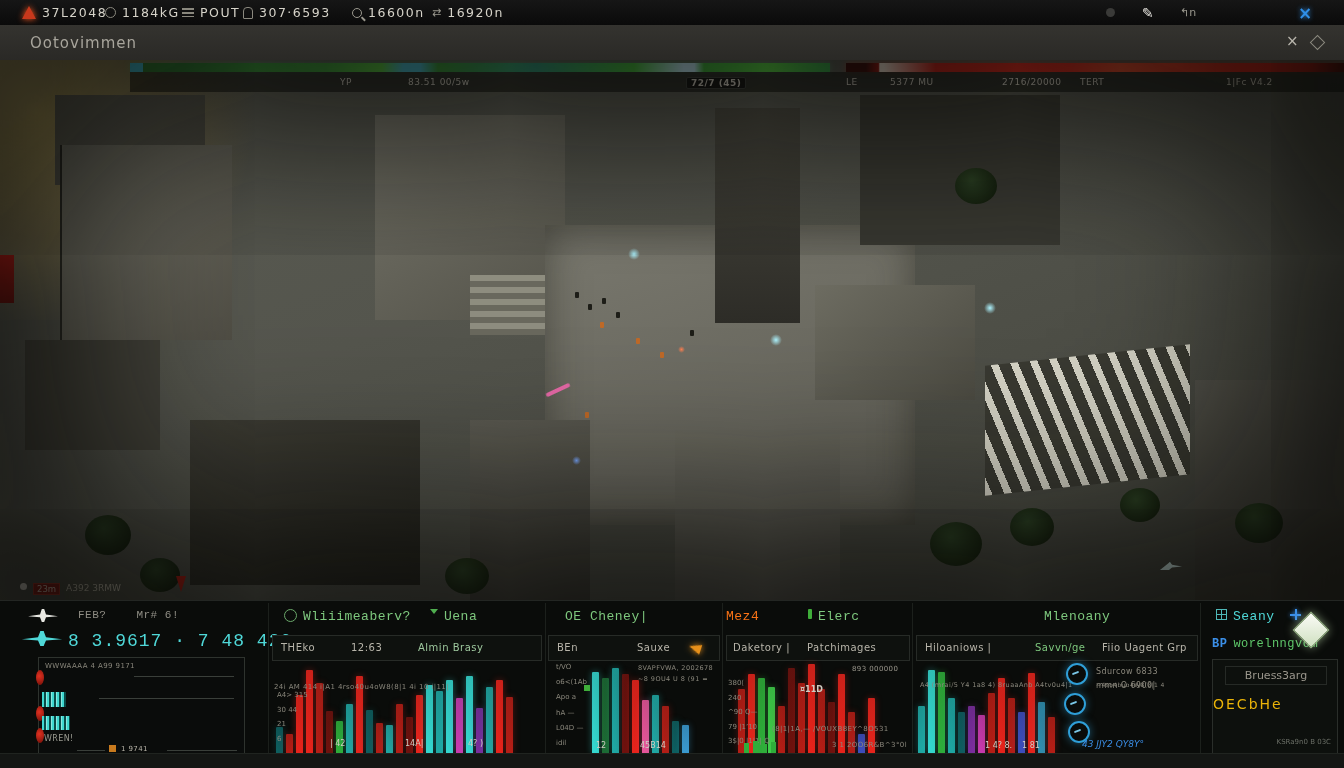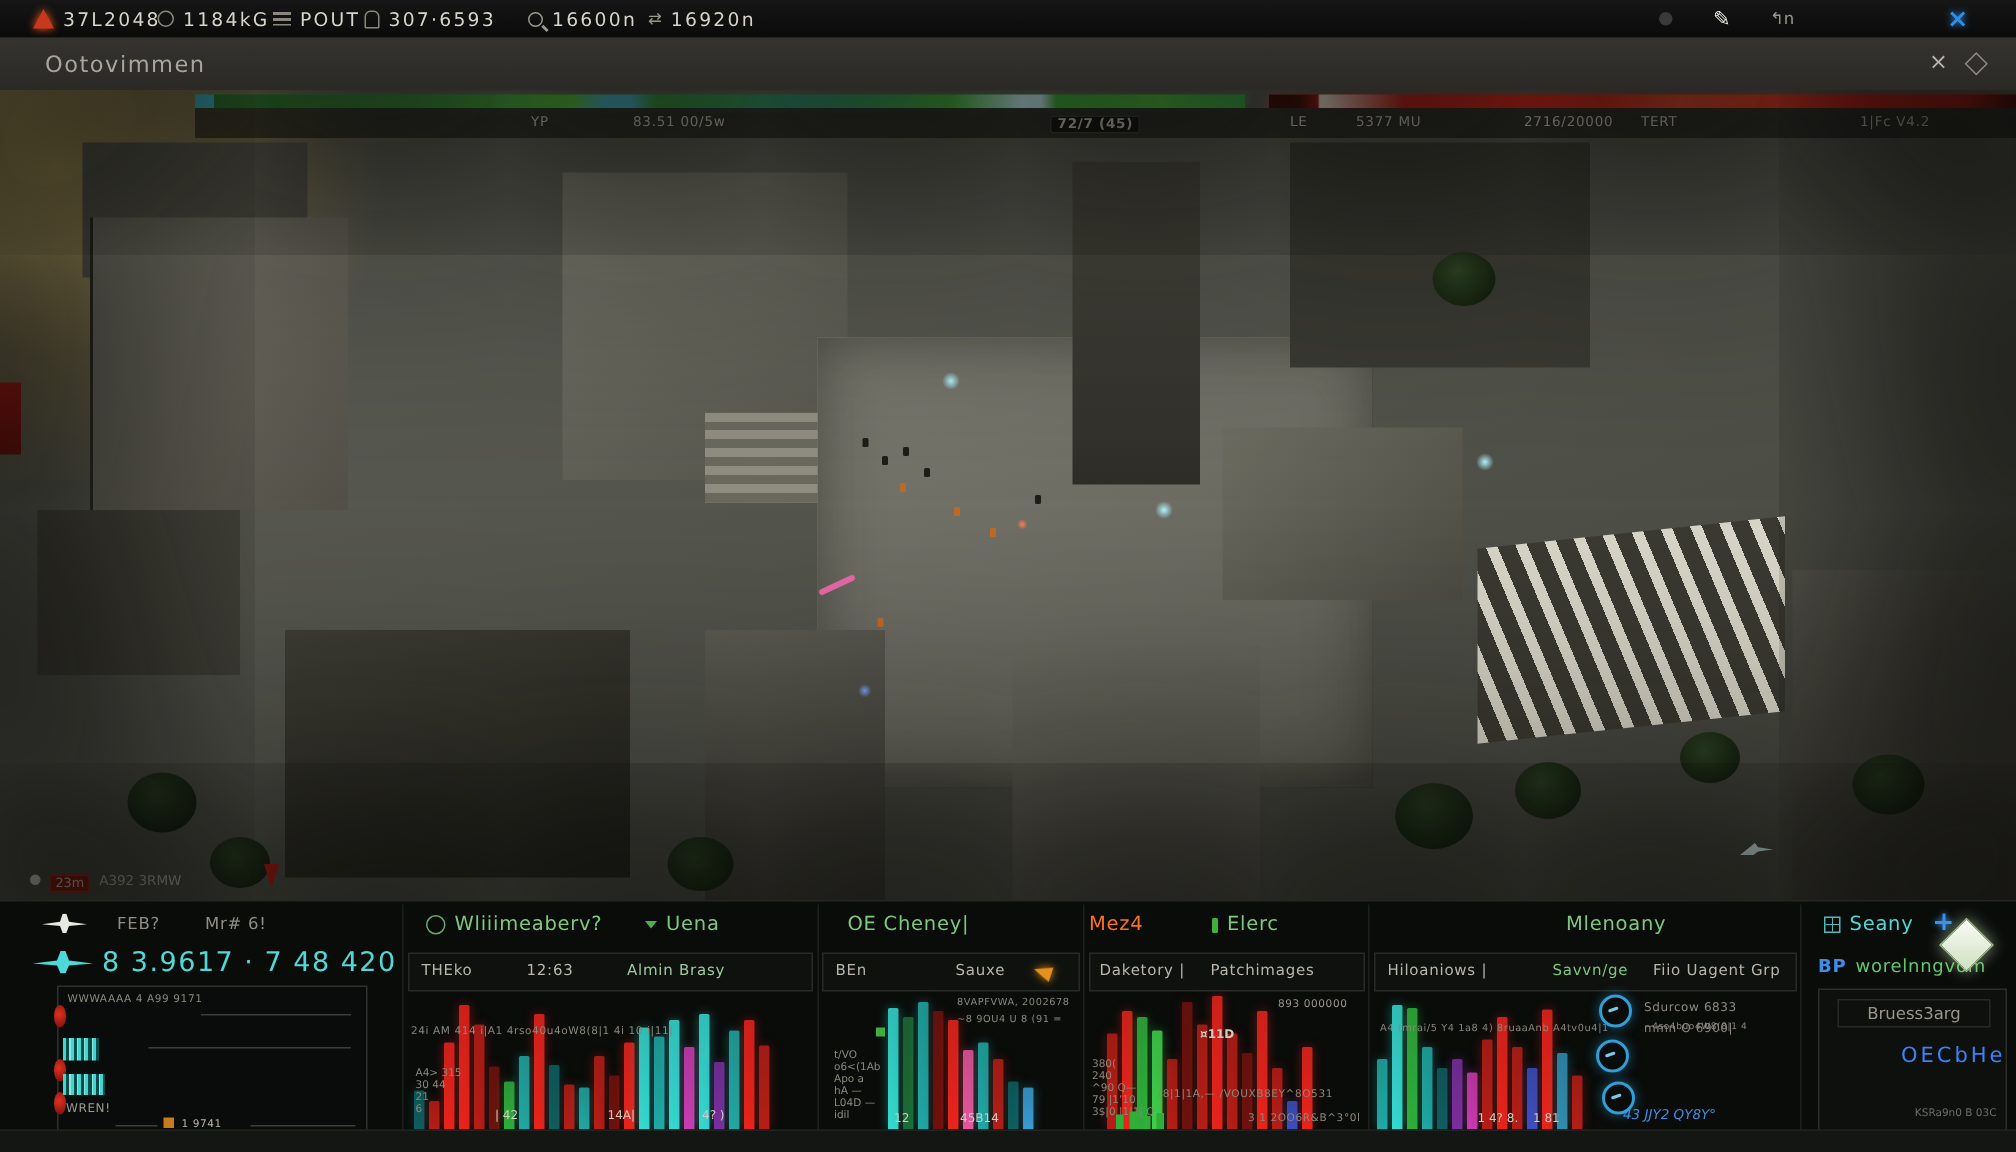--- a/index.html
+++ b/index.html
@@ -46,38 +46,38 @@
   #allybar{position:absolute;left:130px;top:3px;width:700px;height:9px;
     background:linear-gradient(90deg,#3fc3d8 0 1.8%,#2e7d32 1.8% 8%,#3e9b3a 28%,#57c13f 36%,
       #49b8c8 39% 41.5%,#3a9638 44%,#2f8f72 58%,#46bb3c 72%,#bfe8f2 79% 80.6%,#3fae3a 82%,
       #52c23e 92%,#36a047 100%);box-shadow:0 0 6px rgba(80,200,120,.35);}
   #enemybar{position:absolute;left:846px;top:3px;width:498px;height:9px;
     background:linear-gradient(90deg,#3a0d0a 0 4%,#8f1710 6.5%,#e8d8c8 6.8% 7.6%,#c22118 18%,
       #d2291c 45%,#e04a2a 55%,#c92017 80%,#a81a12 93%,#4a0c08 100%);
     box-shadow:0 0 6px rgba(220,60,30,.4);}
   #barstrip{position:absolute;left:130px;top:12px;width:1214px;height:20px;
     background:rgba(14,16,12,.58);}
-  #barstrip .txt{color:#c9c4b8;font-size:9px;top:5px;letter-spacing:.5px;margin-left:14px;}
+  #barstrip .txt{color:#c9c4b8;font-size:9px;top:5px;letter-spacing:.5px;}
   .badge{background:rgba(0,0,0,.55);border:1px solid #3a3d38;padding:0 4px;border-radius:2px;font-weight:bold;}
   
   #notif{position:absolute;left:20px;top:523px;display:flex;align-items:flex-start;gap:6px;
     font-size:9px;color:#cfc9ba;}
   #notif .dot{width:7px;height:7px;border-radius:50%;background:#e8e4d8;}
   #notif .nbadge{background:#8f1a10;color:#f0d8c8;padding:0 3px;font-size:8.5px;border:1px solid #b03020;}
   .redflag{position:absolute;left:176px;top:516px;width:0;height:0;
     border-left:5px solid transparent;border-right:5px solid transparent;border-top:16px solid #b01c12;}
   .bird{position:absolute;left:1160px;top:502px;width:22px;height:8px;background:#cfe8e4;
     clip-path:polygon(0 100%,45% 0,55% 35%,100% 55%,55% 70%,40% 100%);
     box-shadow:0 0 5px #7ad8d0;}
   
   #bottom{position:absolute;left:0;top:600px;width:1344px;height:168px;background:#0a0c0a;
     border-top:1px solid #232623;}
   .vsep{position:absolute;top:2px;height:152px;width:1px;background:#1c201c;}
-  .hdr{position:absolute;top:8px;display:flex;align-items:center;gap:6px;font-size:13px;
-    letter-spacing:.5px;}
+  .hdr{position:absolute;top:8px;display:flex;align-items:flex-start;gap:6px;font-size:13px;
+    letter-spacing:.5px;font-family:Liberation Mono, monospace;}
   .green{color:#7ec87e}.teal{color:#4fd8d8}.blue{color:#3b8fe8}
   .muted{color:#8f8d84}
   .hring{width:11px;height:11px;border:1.5px solid #6aa86a;border-radius:50%;}
   .tri-dn{width:0;height:0;border-left:4px solid transparent;border-right:4px solid transparent;
     border-top:5px solid #4fae4f;}
   .pin{width:4px;height:10px;background:#3fae3a;border-radius:1px;}
   .gridico{width:9px;height:9px;border:1px solid #4fb8b8;
     background:linear-gradient(90deg,transparent 45%,#4fb8b8 45% 55%,transparent 55%),
                linear-gradient(180deg,transparent 45%,#4fb8b8 45% 55%,transparent 55%);}
   .plus{position:relative;width:11px;height:11px;}
@@ -90,21 +90,21 @@
   .oarrow{width:0;height:0;border-top:5px solid transparent;border-bottom:5px solid transparent;
     border-right:12px solid #e8901a;transform:rotate(18deg);filter:drop-shadow(0 0 3px #e8901a);}
   .wing{clip-path:polygon(0 55%,40% 42%,46% 0,54% 0,60% 42%,100% 55%,60% 64%,54% 100%,46% 100%,40% 64%);}
   .diamond{position:absolute;left:1298px;top:16px;width:24px;height:24px;transform:rotate(45deg);
     background:linear-gradient(135deg,#fbfbf7,#cfe0c0);border:1px solid #9ab888;
     box-shadow:0 0 10px rgba(200,230,180,.6);z-index:5;}
   .chart{position:absolute;display:flex;align-items:flex-end;gap:3px;height:94px;top:58px;}
   .bar{width:7px;border-radius:1px 1px 0 0;}
   .ft{position:absolute;white-space:nowrap;color:#8a877c;font-size:7px;letter-spacing:.4px;}
   .ftw{position:absolute;white-space:nowrap;color:#cfccc2;font-size:8px;}
-  .labcol{position:absolute;display:flex;flex-direction:column;justify-content:flex-end;}
+  .labcol{position:absolute;display:flex;flex-direction:column;justify-content:space-between;}
   .labcol div{color:#8a877c;font-size:7px;white-space:nowrap;}
   .circ{position:absolute;width:18px;height:18px;border:2px solid #2f9fd8;border-radius:50%;
     box-shadow:0 0 8px rgba(47,159,216,.5);}
   .circ::after{content:"";position:absolute;left:4px;top:7px;width:7px;height:2px;
     background:#7ac8e8;border-radius:2px;transform:rotate(-20deg);}
   .sq-box{position:absolute;left:38px;top:56px;width:205px;height:100px;border:1px solid #2e332e;
     background:rgba(10,14,12,.6);}
   .blob{position:absolute;width:8px;height:15px;border-radius:50%;
     background:radial-gradient(circle at 40% 40%,#e03020,#701008);}
   .glitch{position:absolute;background:repeating-linear-gradient(90deg,#3fd8d0 0 2px,#0a4a48 2px 4px,#8ae8e0 4px 5px);}
@@ -429,18 +429,18 @@
   <div class="circ" style="left:1066px;top:62px"></div>
   <span class="ft" style="left:1096px;top:66px;font-size:8px">Sdurcow 6833</span>
   <span class="ft" style="left:1096px;top:80px;font-size:6px">~4so4buo4W8(8|1 4</span>
   <div class="circ" style="left:1064px;top:92px"></div>
   <span class="ft" style="left:1096px;top:80px;font-size:8px">mmn O 6900|</span>
   <div class="circ" style="left:1068px;top:120px"></div>
   <span class="txt blue" style="left:1082px;top:138px;font-size:9px;font-style:italic">43 JJY2 QY8Y°</span>
 
   <div class="rp-box">
     <span style="position:absolute;left:12px;top:6px;width:100px;text-align:center;font-size:11px;color:#9a968c;border:1px solid #262a26;padding:2px 0">Bruess3arg</span>
-    <span style="position:absolute;left:0;top:36px;width:124px;text-align:right;font-size:14px;letter-spacing:2px;color:#3b82f6">OECbHe</span>
+    <span style="position:absolute;left:0;top:36px;width:124px;text-align:left;font-size:14px;letter-spacing:2px;color:#eab308">OECbHe</span>
     <span style="position:absolute;left:0;top:78px;width:118px;text-align:right;font-size:7px;color:#6a6e66">KSRa9n0 B 03C</span>
   </div>
 
   <div id="strip2"></div>
 </div>
 
 </body></html>

